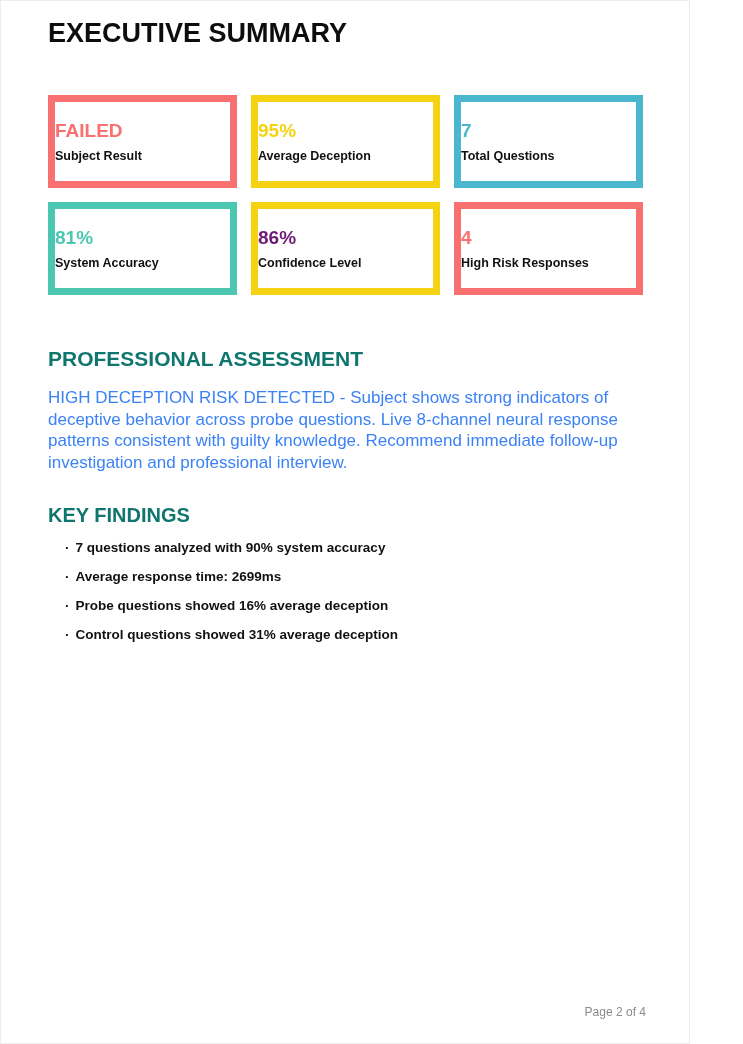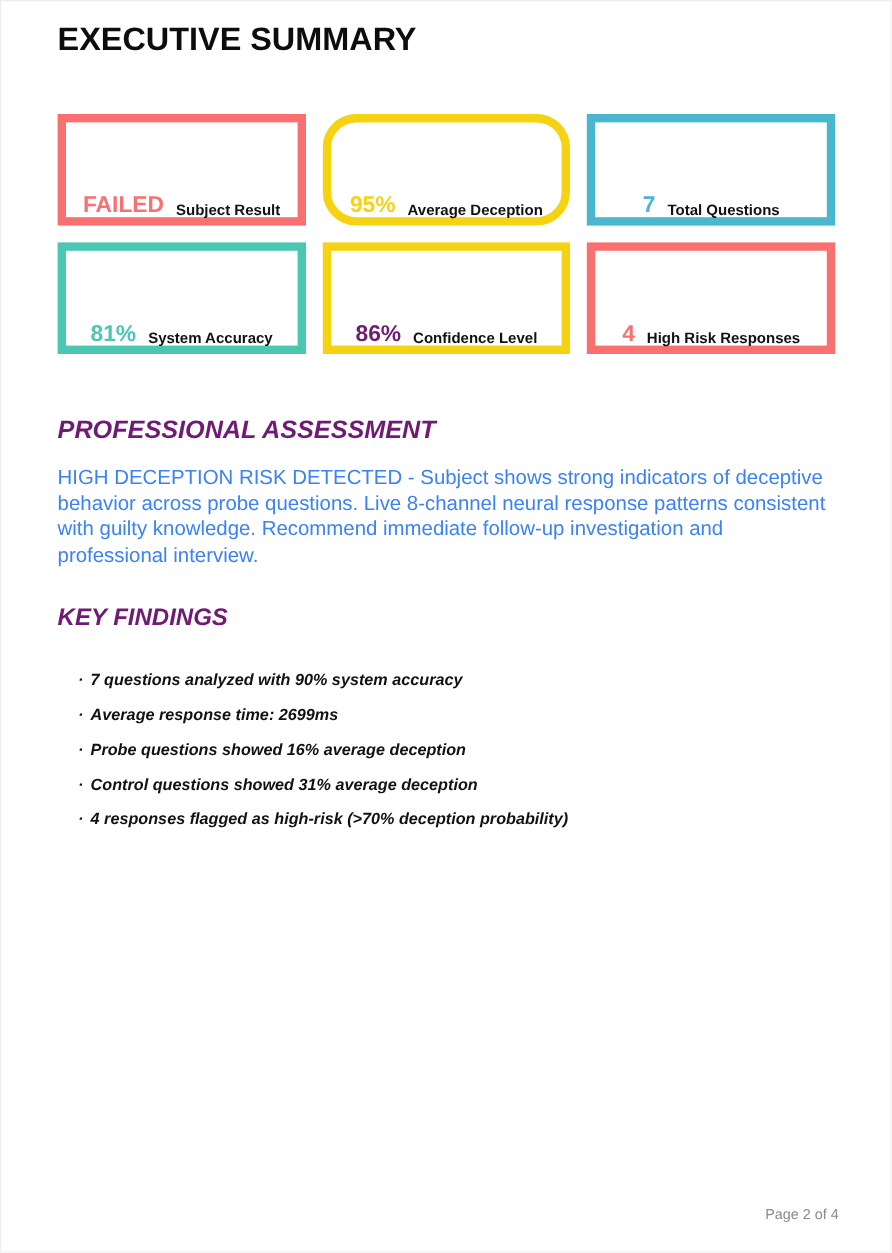--- a/index.html
+++ b/index.html
@@ -5,21 +5,21 @@
   html, body { margin: 0; padding: 0; }
   body {
     width: 743px;
     height: 1044px;
     background: #ffffff;
     font-family: "Liberation Sans", "DejaVu Sans", sans-serif;
     color: #111111;
   }
   .page {
     position: relative;
-    width: 743px;
+    width: 690px;
     height: 1044px;
     background: #ffffff;
     box-shadow: inset 0 0 0 1px #ededed;
     overflow: hidden;
     box-sizing: border-box;
   }
   .content { padding: 18px 47px 0 48px; }
 
   .page-title {
     margin: 0;
@@ -35,63 +35,62 @@
     display: grid;
     grid-template-columns: repeat(3, 1fr);
     gap: 14px;
   }
   .stat-card {
     box-sizing: border-box;
     height: 93px;
     border: 7px solid;
     background: #ffffff;
     display: flex;
-    align-items: flex-end;
+    flex-direction: column;
+    align-items: flex-start;
     justify-content: center;
     gap: 10px;
   }
   .stat-value {
     font-size: 19px;
     font-weight: 700;
     line-height: 1;
   }
   .stat-label {
     font-size: 12.5px;
     font-weight: 700;
     line-height: 1;
     color: #111111;
   }
 
   .section-heading {
     margin: 0;
     font-size: 21px;
     line-height: 24px;
     font-weight: 700;
-    color: #701a75;
-    font-style: italic;
+    color: #0f766e;
   }
   .assessment-heading { margin-top: 52px; }
   .assessment-body {
     margin: 16px 0 0 0;
     max-width: 650px;
     font-size: 17px;
     line-height: 21.5px;
     font-weight: 400;
     color: #3b82f6;
   }
 
   .findings-heading {
     margin-top: 32px;
     font-size: 20px;
     line-height: 21px;
   }
   .findings-list {
-    margin-top: 32px;
+    margin-top: 13px;
     padding-left: 17px;
-    font-style: italic;
   }
   .bullet-row {
     font-size: 13.5px;
     font-weight: 700;
     line-height: 17px;
     margin-bottom: 12px;
     color: #111111;
   }
   .bullet-char { margin-right: 6px; }
 
@@ -110,21 +109,21 @@
 <div class="page">
   <div class="content">
 
     <h1 class="page-title">EXECUTIVE SUMMARY</h1>
 
     <div class="stats-grid">
         <div class="stat-card" style="border-color: rgb(248, 112, 112);">
           <div class="stat-value" style="color: rgb(248, 112, 112);">FAILED</div>
           <div class="stat-label">Subject Result</div>
         </div>
-        <div class="stat-card" style="border-color: rgb(245, 211, 19); border-radius: 28px;">
+        <div class="stat-card" style="border-color: rgb(245, 211, 19);">
           <div class="stat-value" style="color: rgb(245, 211, 19);">95%</div>
           <div class="stat-label">Average Deception</div>
         </div>
         <div class="stat-card" style="border-color: rgb(74, 183, 206);">
           <div class="stat-value" style="color: rgb(74, 183, 206);">7</div>
           <div class="stat-label">Total Questions</div>
         </div>
         <div class="stat-card" style="border-color: rgb(75, 199, 177);">
           <div class="stat-value" style="color: rgb(75, 199, 177);">81%</div>
           <div class="stat-label">System Accuracy</div>
@@ -143,19 +142,18 @@
 
     <p class="assessment-body">HIGH DECEPTION RISK DETECTED - Subject shows strong indicators of deceptive behavior across probe questions. Live 8-channel neural response patterns consistent with guilty knowledge. Recommend immediate follow-up investigation and professional interview.</p>
 
     <h2 class="section-heading findings-heading">KEY FINDINGS</h2>
 
     <div class="findings-list">
         <div class="bullet-row"><span class="bullet-char">·</span><span>7 questions analyzed with 90% system accuracy</span></div>
         <div class="bullet-row"><span class="bullet-char">·</span><span>Average response time: 2699ms</span></div>
         <div class="bullet-row"><span class="bullet-char">·</span><span>Probe questions showed 16% average deception</span></div>
         <div class="bullet-row"><span class="bullet-char">·</span><span>Control questions showed 31% average deception</span></div>
-        <div class="bullet-row"><span class="bullet-char">·</span><span>4 responses flagged as high-risk (&gt;70% deception probability)</span></div>
       </div>
 
   </div>
 
   <div class="page-footer">Page 2 of 4</div>
 </div>
 
 </body></html>

